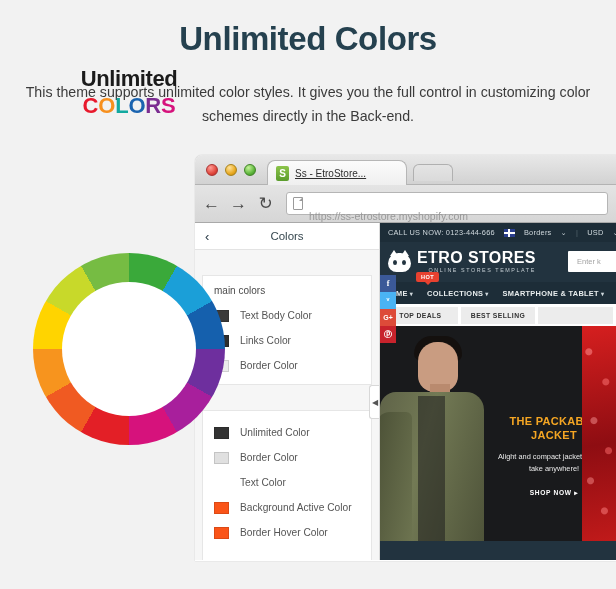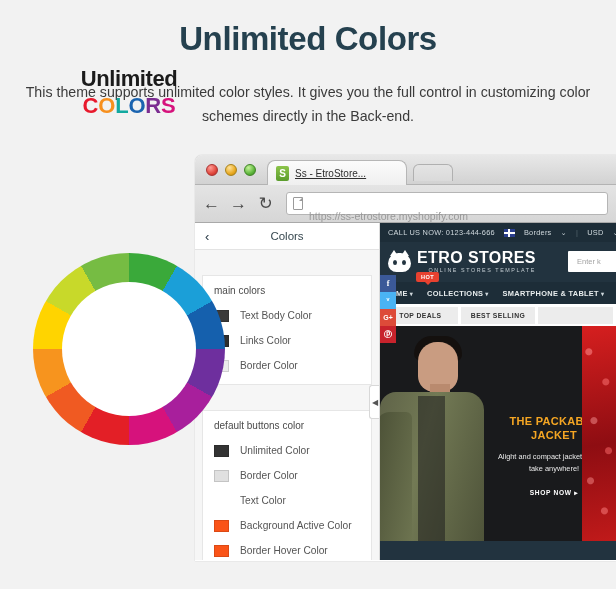--- a/index.html
+++ b/index.html
@@ -351,21 +351,20 @@
             <div class="swatch" style="background:#2e2e2e"></div>
             <div class="crow-label">Links Color</div>
           </div>
           <div class="crow">
             <div class="swatch" style="background:#ececec"></div>
             <div class="crow-label">Border Color</div>
           </div>
         </div>
 
         <div class="card">
-          <div class="card-title">default buttons color</div>
           <div class="crow">
             <div class="swatch" style="background:#333333"></div>
             <div class="crow-label">Unlimited Color</div>
           </div>
           <div class="crow">
             <div class="swatch" style="background:#e0e0e0"></div>
             <div class="crow-label">Border Color</div>
           </div>
           <div class="crow">
             <div class="swatch none" style="background:#ffffff"></div>

